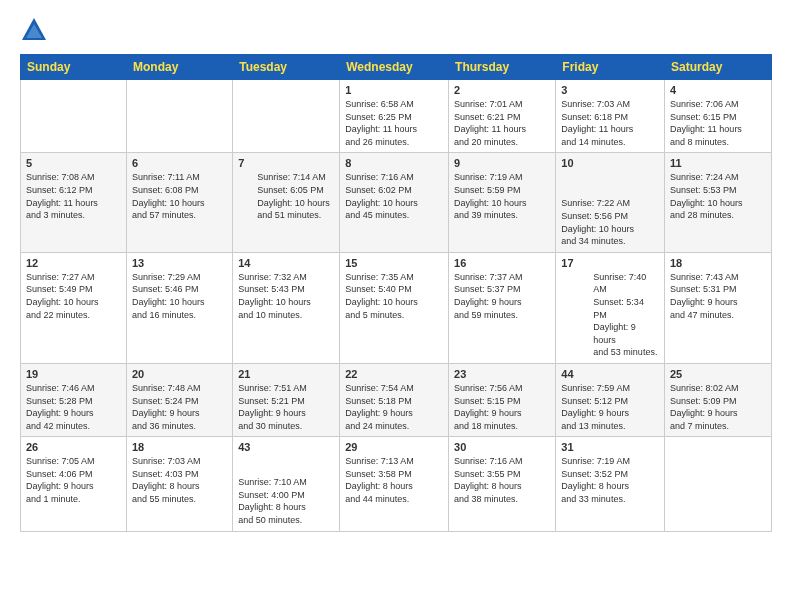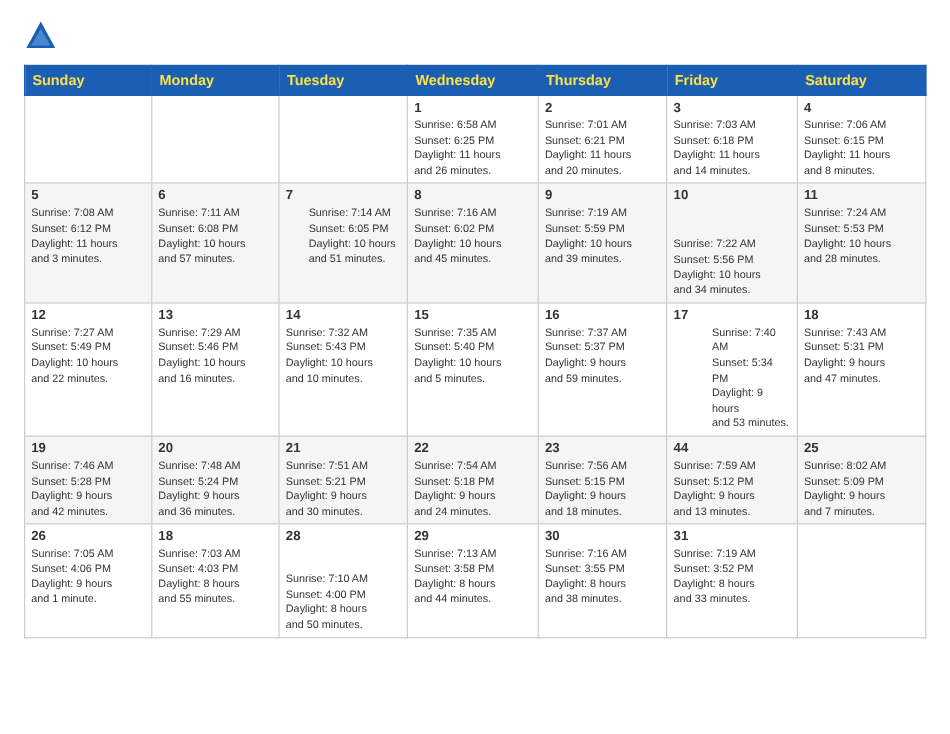--- a/index.html
+++ b/index.html
@@ -330,21 +330,21 @@
 and 1 minute.</div>
           </td>
           <td>
             <span class="day-num">18</span>
             <div class="day-info" style="white-space: pre-line;">Sunrise: 7:03 AM
 Sunset: 4:03 PM
 Daylight: 8 hours
 and 55 minutes.</div>
           </td>
           <td>
-            <span class="day-num">28</span>
+            <span class="day-num">43</span>
             <div class="day-info" style="white-space: pre-line; margin-top: 23px;">Sunrise: 7:10 AM
 Sunset: 4:00 PM
 Daylight: 8 hours
 and 50 minutes.</div>
           </td>
           <td>
             <span class="day-num">29</span>
             <div class="day-info" style="white-space: pre-line;">Sunrise: 7:13 AM
 Sunset: 3:58 PM
 Daylight: 8 hours

